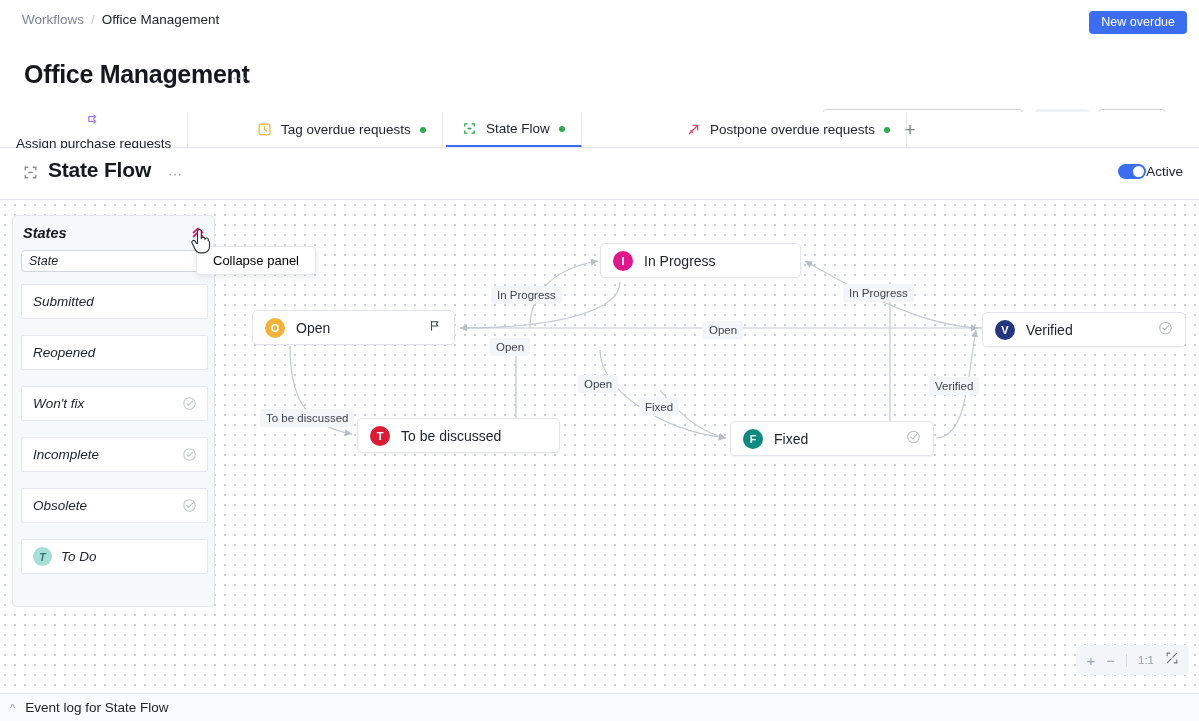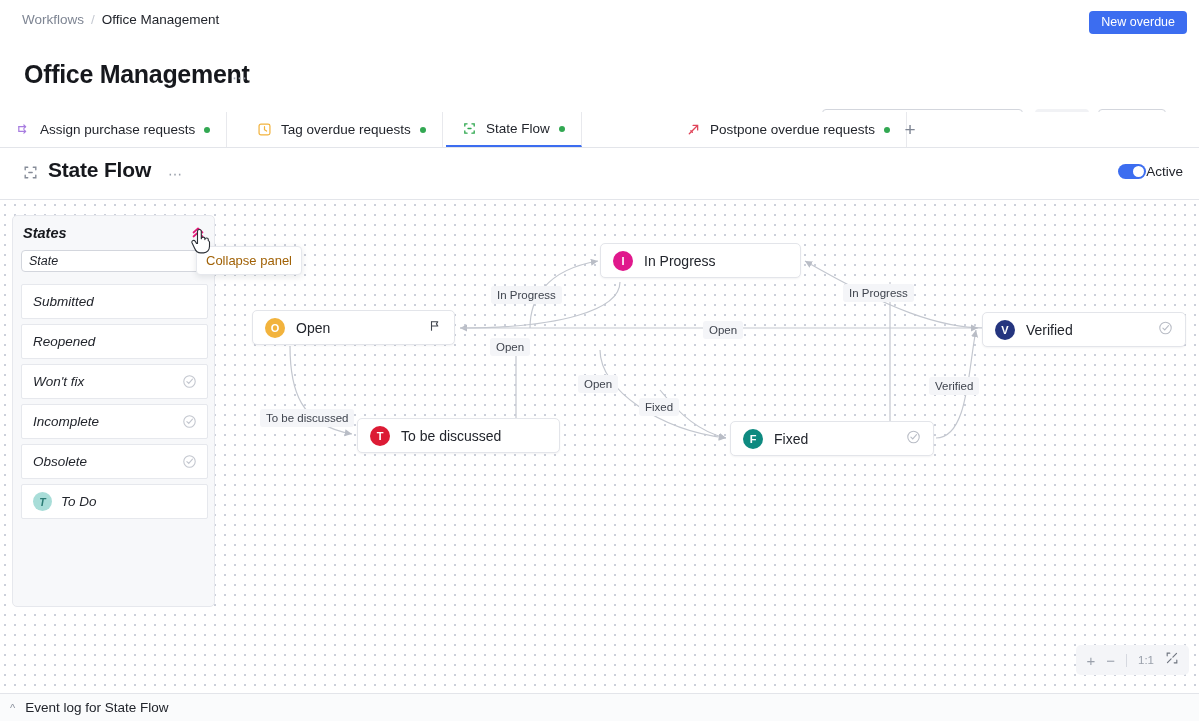--- a/index.html
+++ b/index.html
@@ -142,38 +142,38 @@
     position: absolute; left: 8px; top: 34px; width: 187px; height: 22px;
     border: 1px solid #d3d6dd; border-radius: 4px; background: #fff;
     font-size: 12.5px; color: #22252c; padding: 0 18px 0 7px; line-height: 20px;
     cursor: pointer;
   }
   .state-select .chev {
     position: absolute; right: 6px; top: 2px; font-size: 10px; color: #8b919d;
   }
   .state-list { position: absolute; left: 8px; top: 68px; width: 187px; }
   .state-item {
-    position: relative; height: 35px; margin-bottom: 5px;
+    position: relative; height: 35px; margin-bottom: 16px;
     background: #fff; border: 1px solid #e6e8ed; border-radius: 2px;
     display: flex; align-items: center; padding: 8px 11px; cursor: pointer;
   }
   .state-item .label { font-size: 13.5px; color: #22252c; }
   .state-item .chk { position: absolute; right: 10px; top: 9px; }
   .state-avatar {
     width: 19px; height: 19px; border-radius: 50%;
     display: flex; align-items: center; justify-content: center;
     font-size: 10.5px; font-weight: bold; margin-right: 9px; flex: 0 0 19px;
   }
 
   
   .tooltip {
     position: absolute; left: 196px; top: 46px;
     background: #fff; border: 1px solid #e6e8ed; border-radius: 4px;
     box-shadow: 0 2px 6px rgba(20,25,40,0.10);
-    font-size: 13px; color: #a16207; padding: 6px 9px; white-space: nowrap;
+    font-size: 13px; color: #000000; padding: 6px 16px; white-space: nowrap;
     z-index: 9;
   }
   .cursor { position: absolute; left: 190px; top: 28px; z-index: 10; }
 
   
   .node {
     position: absolute; background: #fff;
     border: 1px solid #e3e5ea; border-radius: 5px;
     display: flex; align-items: center; padding: 0 12px;
     box-shadow: 0 1px 2px rgba(20,25,40,0.05); cursor: pointer; z-index: 4;
@@ -235,21 +235,21 @@
     <span class="chev">▾</span>
   </div>
   <button class="save-btn">Save</button>
   <button class="open-btn">
     <span>Open</span><span class="chev">▾</span>
   </button>
 </div>
 
 <div class="tab-bar">
 
-  <div class="tab" id="tab0" style="left:0px;">
+  <div class="tab" id="tab0" style="left:0px;flex-direction:column;">
     <span class="tab-icon">
       <svg viewBox="0 0 16 16" width="15" height="15">
           <g stroke="#a87de0" stroke-width="1.3" fill="none" stroke-linecap="round">
             <path d="M3 5h7"></path>
             <path d="M3 5v5h7"></path>
             <path d="M8.4 3.2L10.2 5 8.4 6.8"></path>
             <path d="M8.4 8.2L10.2 10 8.4 11.8"></path>
           </g>
         </svg>
     </span>

